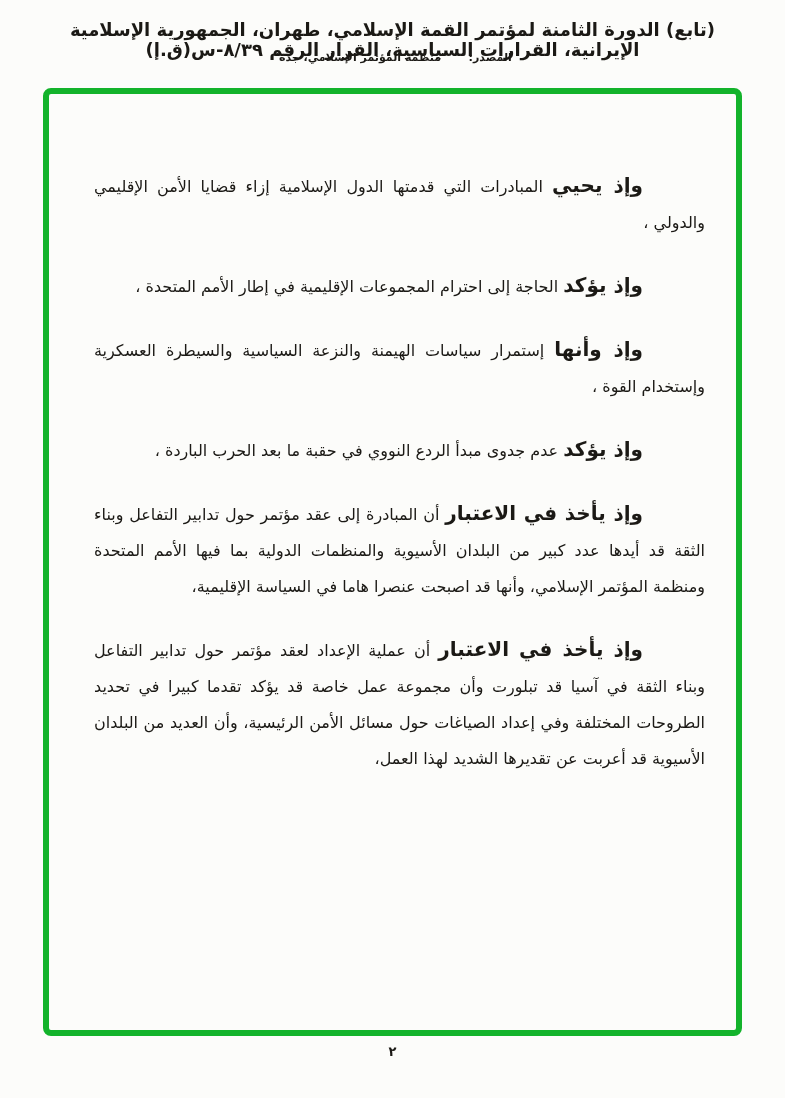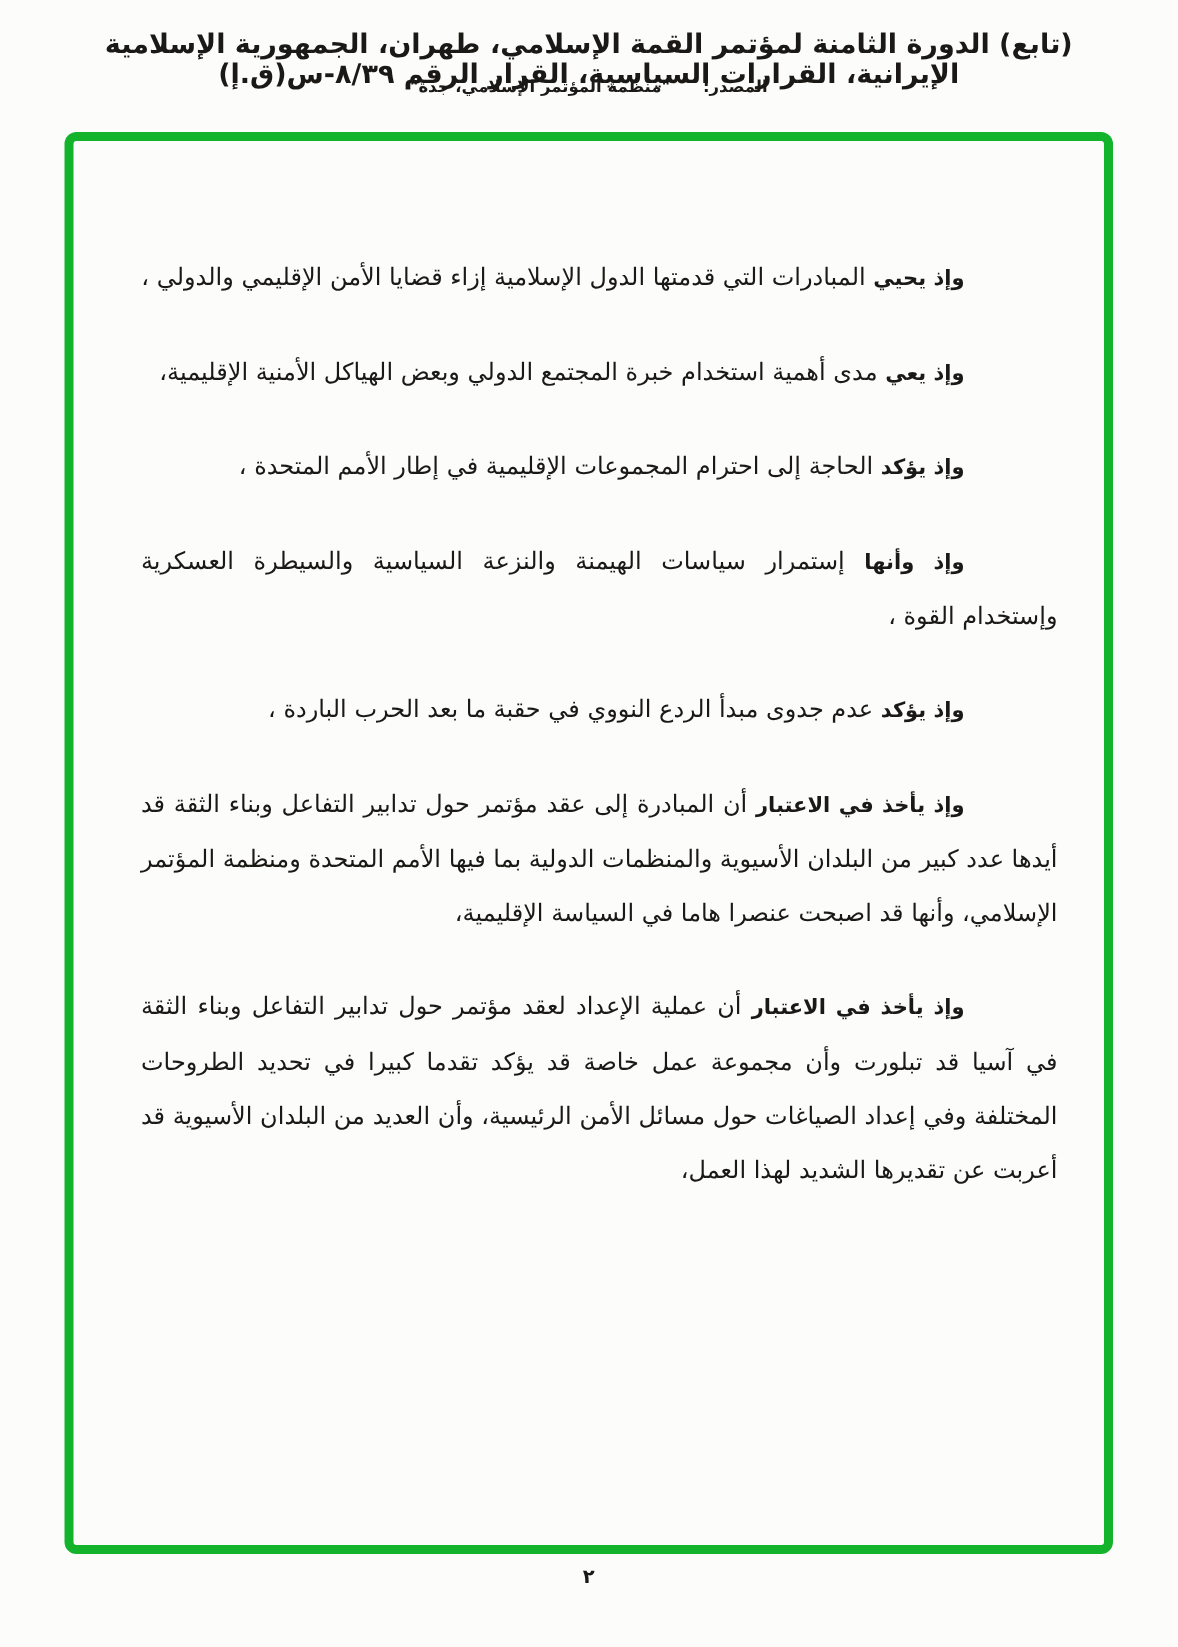--- a/index.html
+++ b/index.html
@@ -58,21 +58,21 @@
     text-align: justify;
     font-size: 16px;
     line-height: 36px;
   }
   .content p {
     margin: 0 0 26px 0;
     text-indent: 62px;
   }
   .lead {
     font-weight: bold;
-    font-size: 14px;
+    font-size: 20px;
   }
   .page-number {
     position: absolute;
     top: 1044px;
     left: 0;
     right: 0;
     text-align: center;
     font-size: 13px;
     font-weight: bold;
   }
@@ -84,21 +84,20 @@
 
 <div class="source-line">
   <span class="src-label">المصدر:</span>
   <span class="src-value">"منظمة المؤتمر الإسلامي، جدة"</span>
 </div>
 
 <div class="green-box"></div>
 
 <div class="content">
   <p><span class="lead">وإذ يحيي</span><span> المبادرات التي قدمتها الدول الإسلامية إزاء قضايا الأمن الإقليمي والدولي ،</span></p>
-  <p><span class="lead">وإذ يعي</span><span> مدى أهمية استخدام خبرة المجتمع الدولي وبعض الهياكل الأمنية الإقليمية،</span></p>
   <p><span class="lead">وإذ يؤكد</span><span> الحاجة إلى احترام المجموعات الإقليمية في إطار الأمم المتحدة ،</span></p>
   <p><span class="lead">وإذ وأنها</span><span> إستمرار سياسات الهيمنة والنزعة السياسية والسيطرة العسكرية وإستخدام القوة ،</span></p>
   <p><span class="lead">وإذ يؤكد</span><span> عدم جدوى مبدأ الردع النووي في حقبة ما بعد الحرب الباردة ،</span></p>
   <p><span class="lead">وإذ يأخذ في الاعتبار</span><span> أن المبادرة إلى عقد مؤتمر حول تدابير التفاعل وبناء الثقة قد أيدها عدد كبير من البلدان الأسيوية والمنظمات الدولية بما فيها الأمم المتحدة ومنظمة المؤتمر الإسلامي، وأنها قد اصبحت عنصرا هاما في السياسة الإقليمية،</span></p>
   <p><span class="lead">وإذ يأخذ في الاعتبار</span><span> أن عملية الإعداد لعقد مؤتمر حول تدابير التفاعل وبناء الثقة في آسيا قد تبلورت وأن مجموعة عمل خاصة قد يؤكد تقدما كبيرا في تحديد الطروحات المختلفة وفي إعداد الصياغات حول مسائل الأمن الرئيسية، وأن العديد من البلدان الأسيوية قد أعربت عن تقديرها الشديد لهذا العمل،</span></p>
 </div>
 
 <div class="page-number">٢</div>
 
 </body></html>

